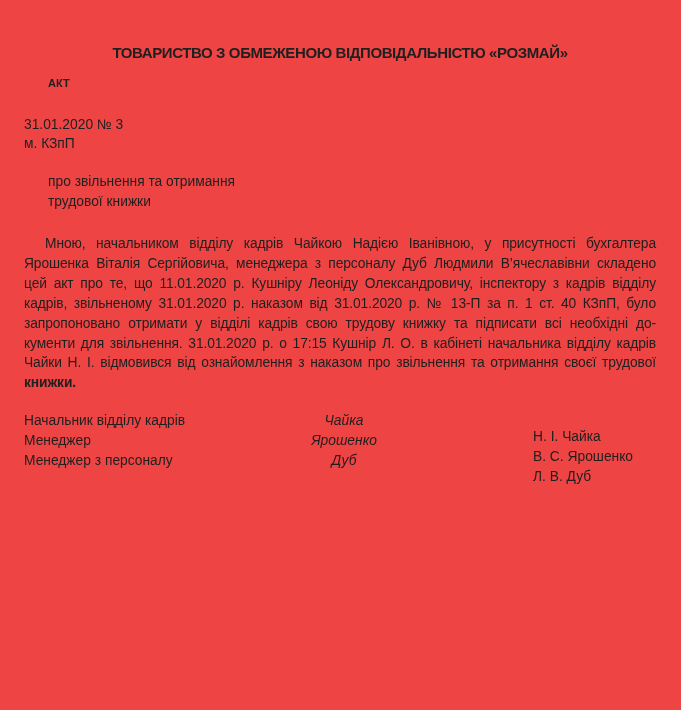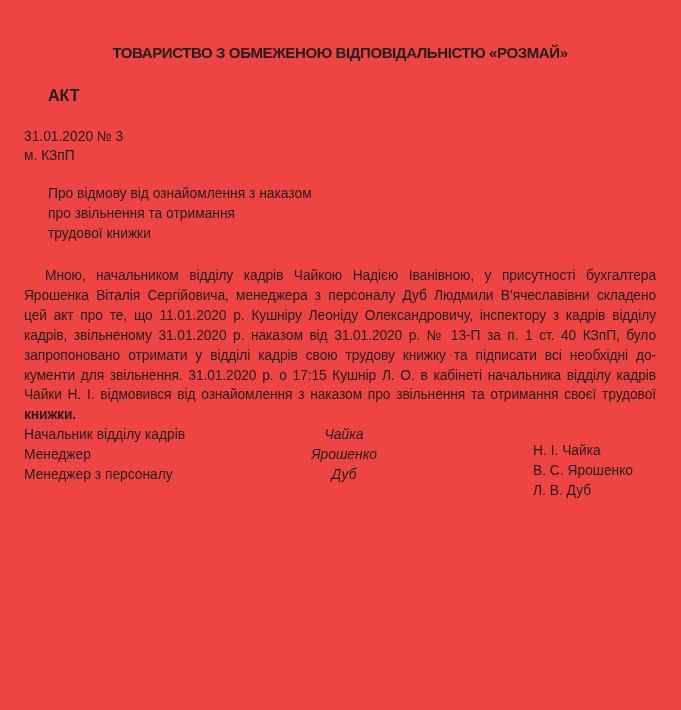--- a/index.html
+++ b/index.html
@@ -21,24 +21,24 @@
   }
   .company-title {
     margin-top: 45px;
     text-align: center;
     font-weight: bold;
     font-size: 15px;
     line-height: 15px;
     letter-spacing: -0.4px;
   }
   .doc-type {
-    margin-top: 28px;
+    margin-top: 16px;
     margin-left: 24px;
     font-weight: bold;
-    font-size: 16px;
+    font-size: 11px;
     line-height: 15px;
   }
   .date-block {
     margin-top: 24px;
     font-size: 13.8px;
     line-height: 19px;
   }
   .subject-block {
     margin-top: 19px;
     margin-left: 24px;
@@ -58,21 +58,21 @@
   }
   .body-line.first {
     text-indent: 21px;
   }
   .body-line.last {
     text-align: center;
     text-align-last: left;
     font-weight: bold;
   }
   .signature-block {
-    margin-top: 0;
+    margin-top: 18px;
     font-size: 13.8px;
     line-height: 20px;
   }
   .signature-row {
     position: relative;
     height: 20px;
   }
   .sig-position {
     display: inline-block;
   }
@@ -100,21 +100,20 @@
     <div class="company-title">ТОВАРИСТВО З ОБМЕЖЕНОЮ ВІДПОВІДАЛЬНІСТЮ «РОЗМАЙ»</div>
 
     <div class="doc-type">АКТ</div>
 
     <div class="date-block">
       <div>31.01.2020 № 3</div>
       <div>м. КЗпП</div>
     </div>
 
     <div class="subject-block">
-      <div>Про відмову від ознайомлення з наказом</div>
       <div>про звільнення та отримання</div>
       <div>трудової книжки</div>
     </div>
 
     <div class="body-block">
       <div class="body-line first">Мною, начальником відділу кадрів Чайкою Надією Іванівною, у присутності бухгалтера</div>
       <div class="body-line">Ярошенка Віталія Сергійовича, менеджера з персоналу Дуб Людмили В’ячеславівни складено</div>
       <div class="body-line">цей акт про те, що 11.01.2020 р. Кушніру Леоніду Олександровичу, інспектору з кадрів відділу</div>
       <div class="body-line">кадрів, звільненому 31.01.2020 р. наказом від 31.01.2020 р. № 13-П за п. 1 ст. 40 КЗпП, було</div>
       <div class="body-line">запропоновано отримати у відділі кадрів свою трудову книжку та підписати всі необхідні до-</div>

